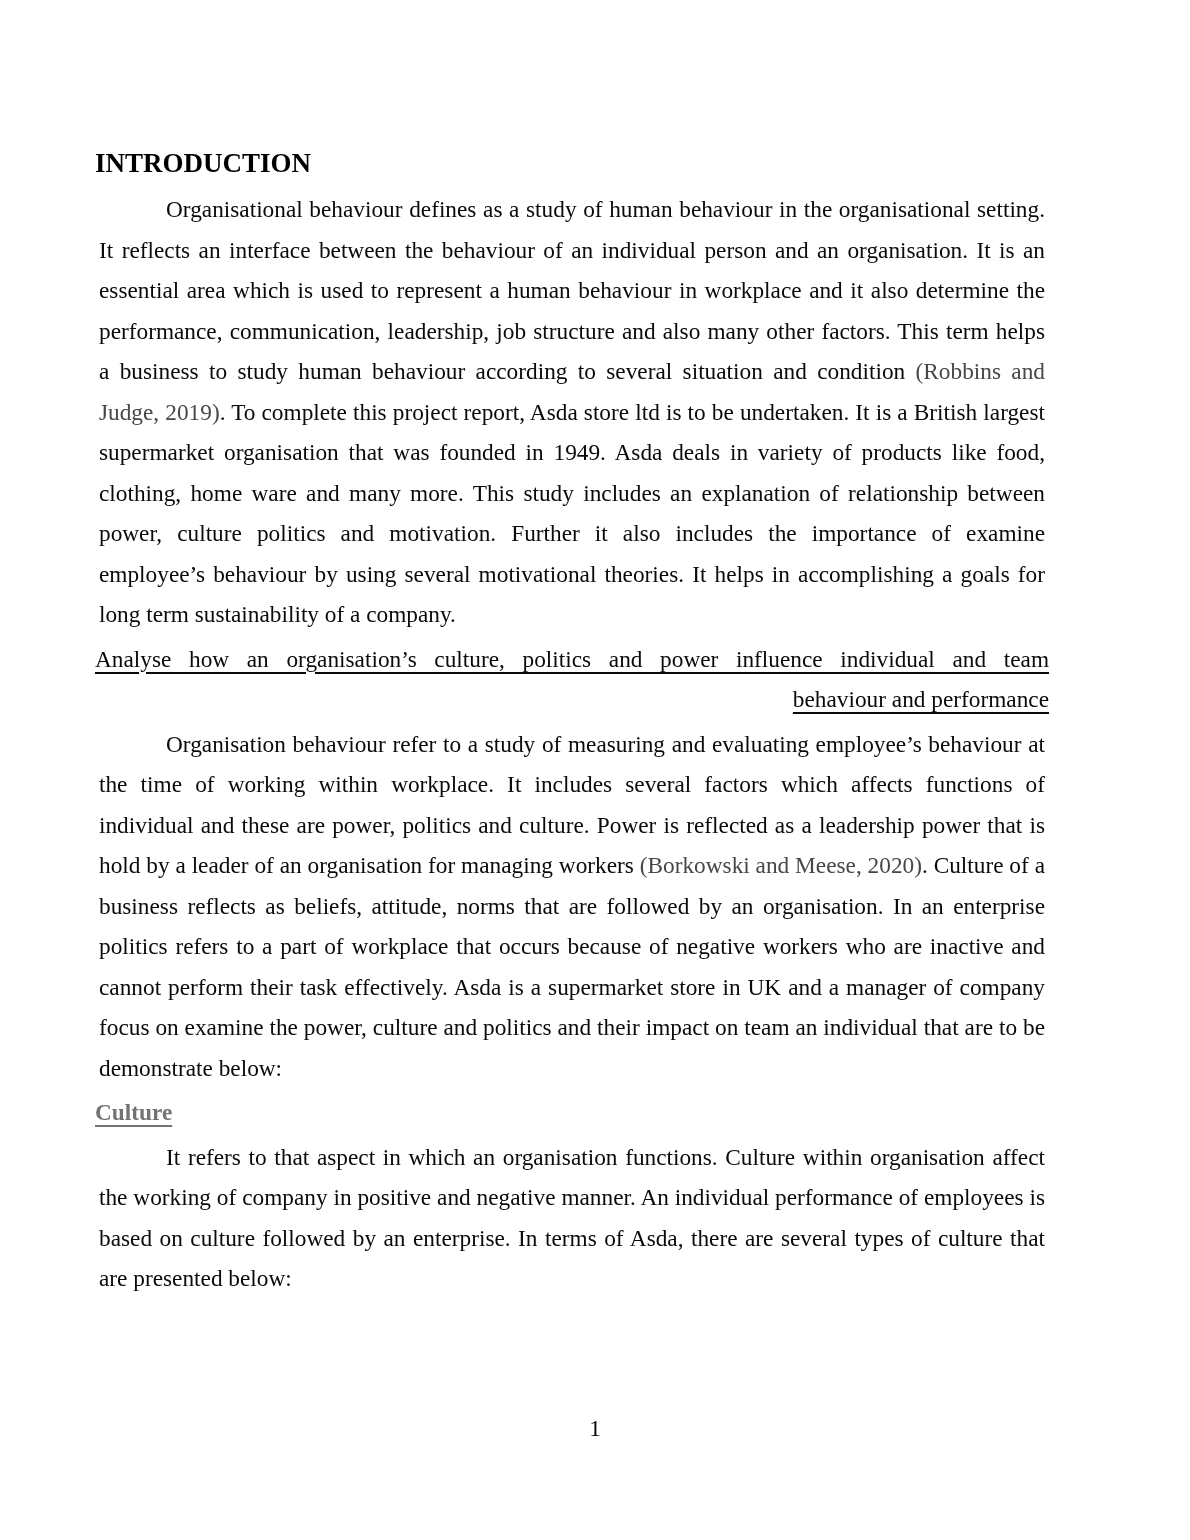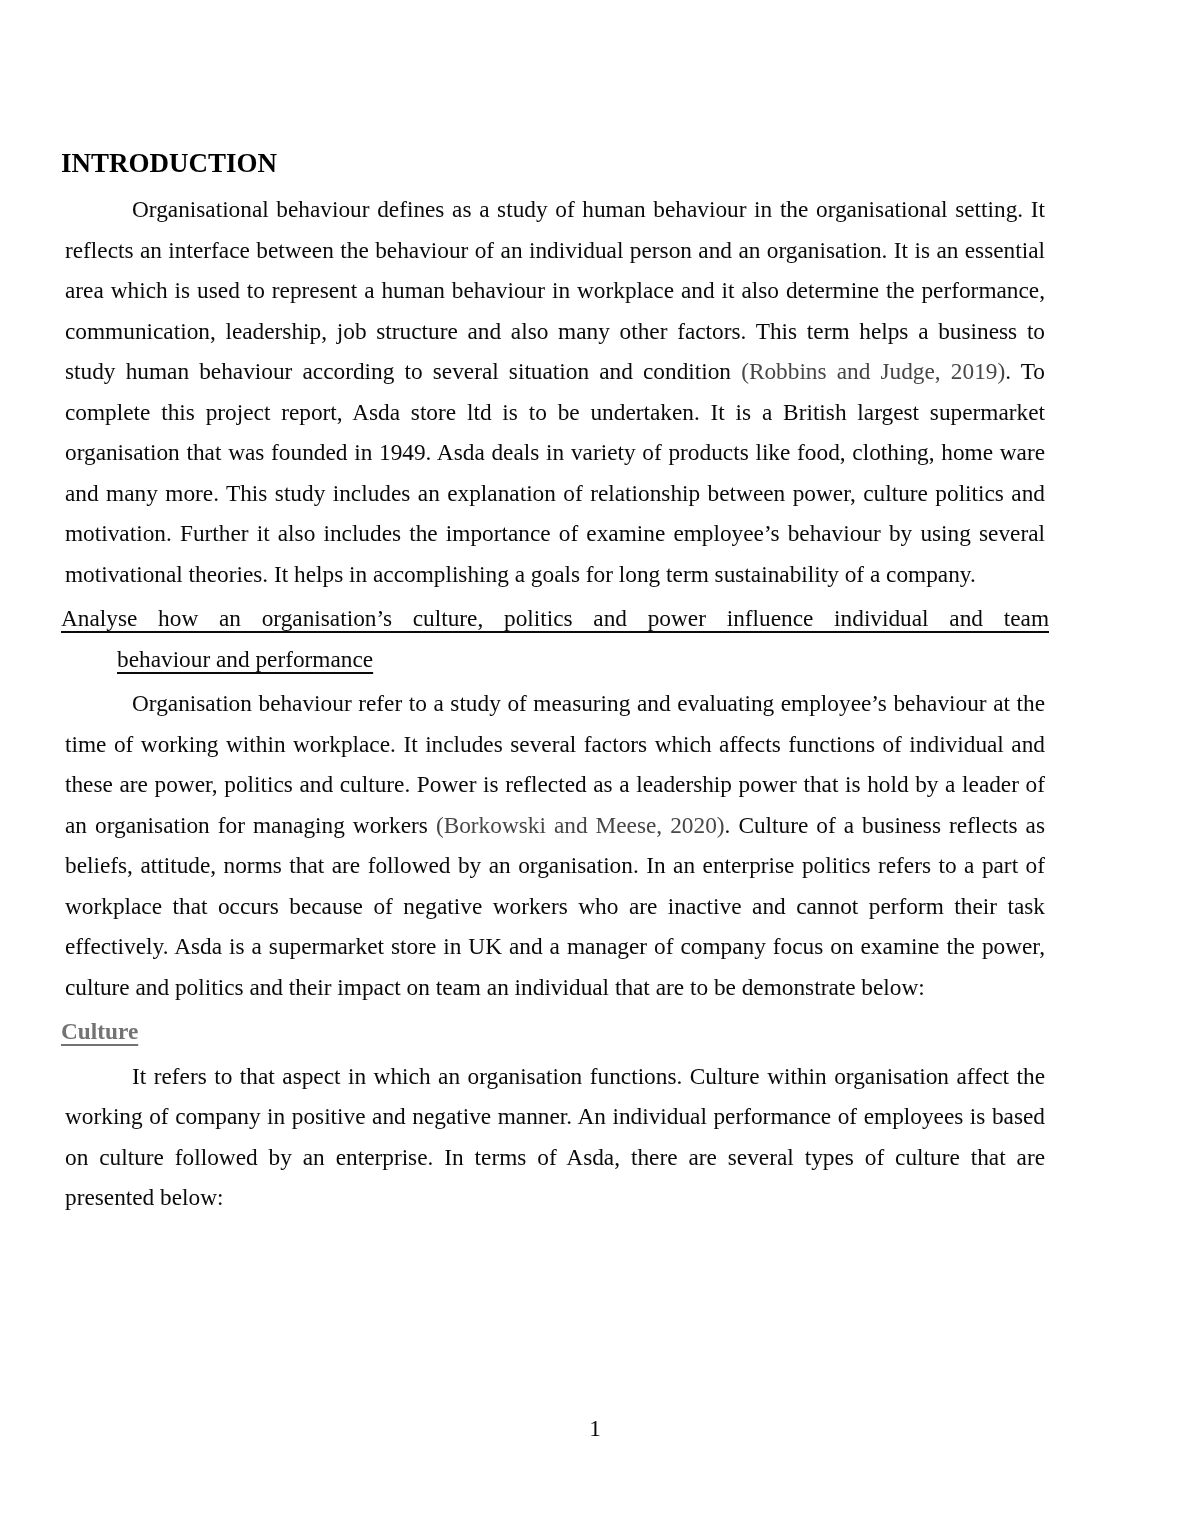--- a/index.html
+++ b/index.html
@@ -2,21 +2,21 @@
 <html><head>
 <meta charset="utf-8">
 <style>
   * { margin: 0; padding: 0; box-sizing: border-box; }
   html, body { background: #ffffff; }
   .page {
     position: relative;
     width: 1190px;
     height: 1540px;
     background: #ffffff;
-    padding: 141px 141px 0 61px;
+    padding: 141px 141px 0 95px;
     font-family: "Liberation Serif", serif;
     font-size: 23.3px;
     line-height: 40.5px;
     color: #0a0a0a;
     overflow: hidden;
   }
   .h-major {
     font-family: "Liberation Serif", serif;
     font-size: 27px;
     line-height: 32px;
@@ -39,20 +39,21 @@
     text-align: justify;
     text-align-last: justify;
     text-decoration: underline;
     text-underline-offset: 5px;
   }
   .subheading .line2 {
     display: block;
     margin-left: 56px;
     text-decoration: underline;
     text-underline-offset: 5px;
+    text-align: right;
   }
   .h-minor {
     font-weight: 700;
     text-decoration: underline;
     text-underline-offset: 5px;
     color: #737373;
   }
   .citation { color: #474747; }
   .page-number {
     position: absolute;

